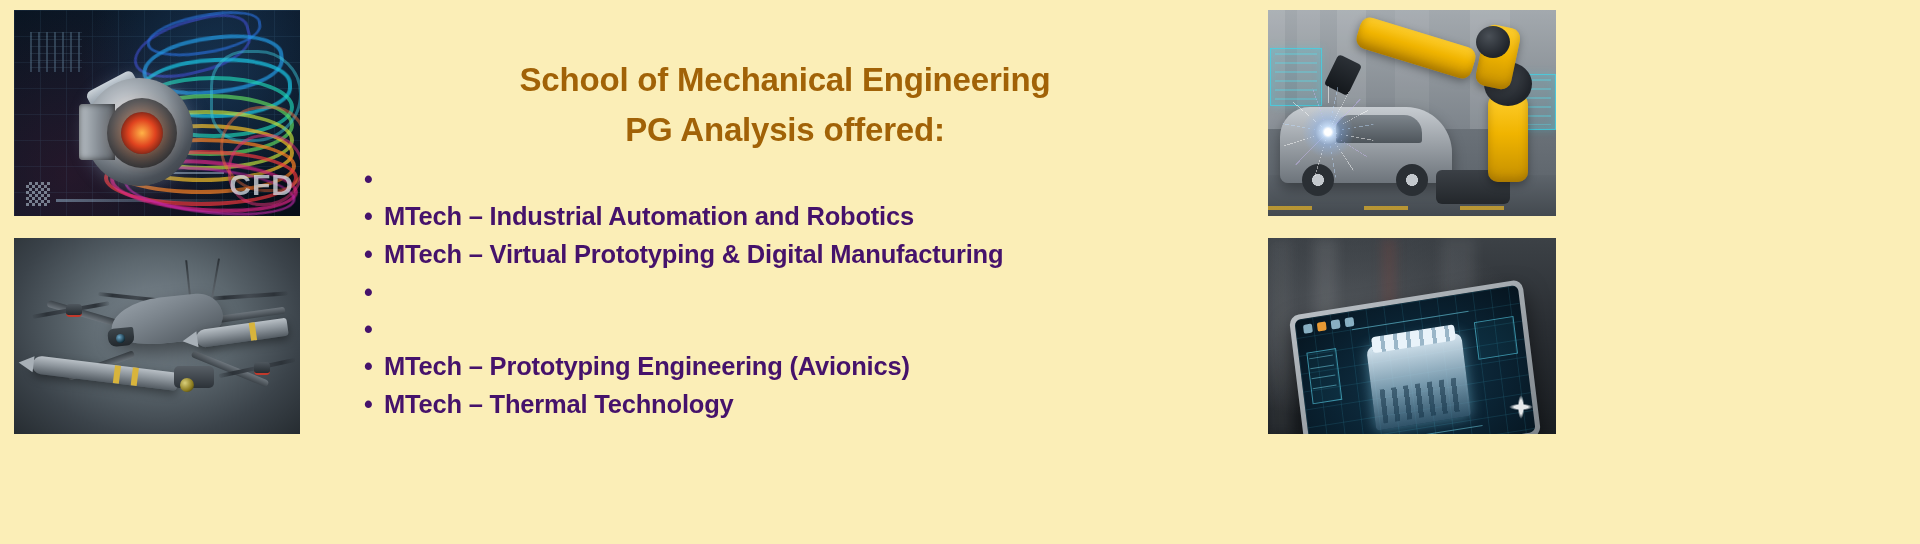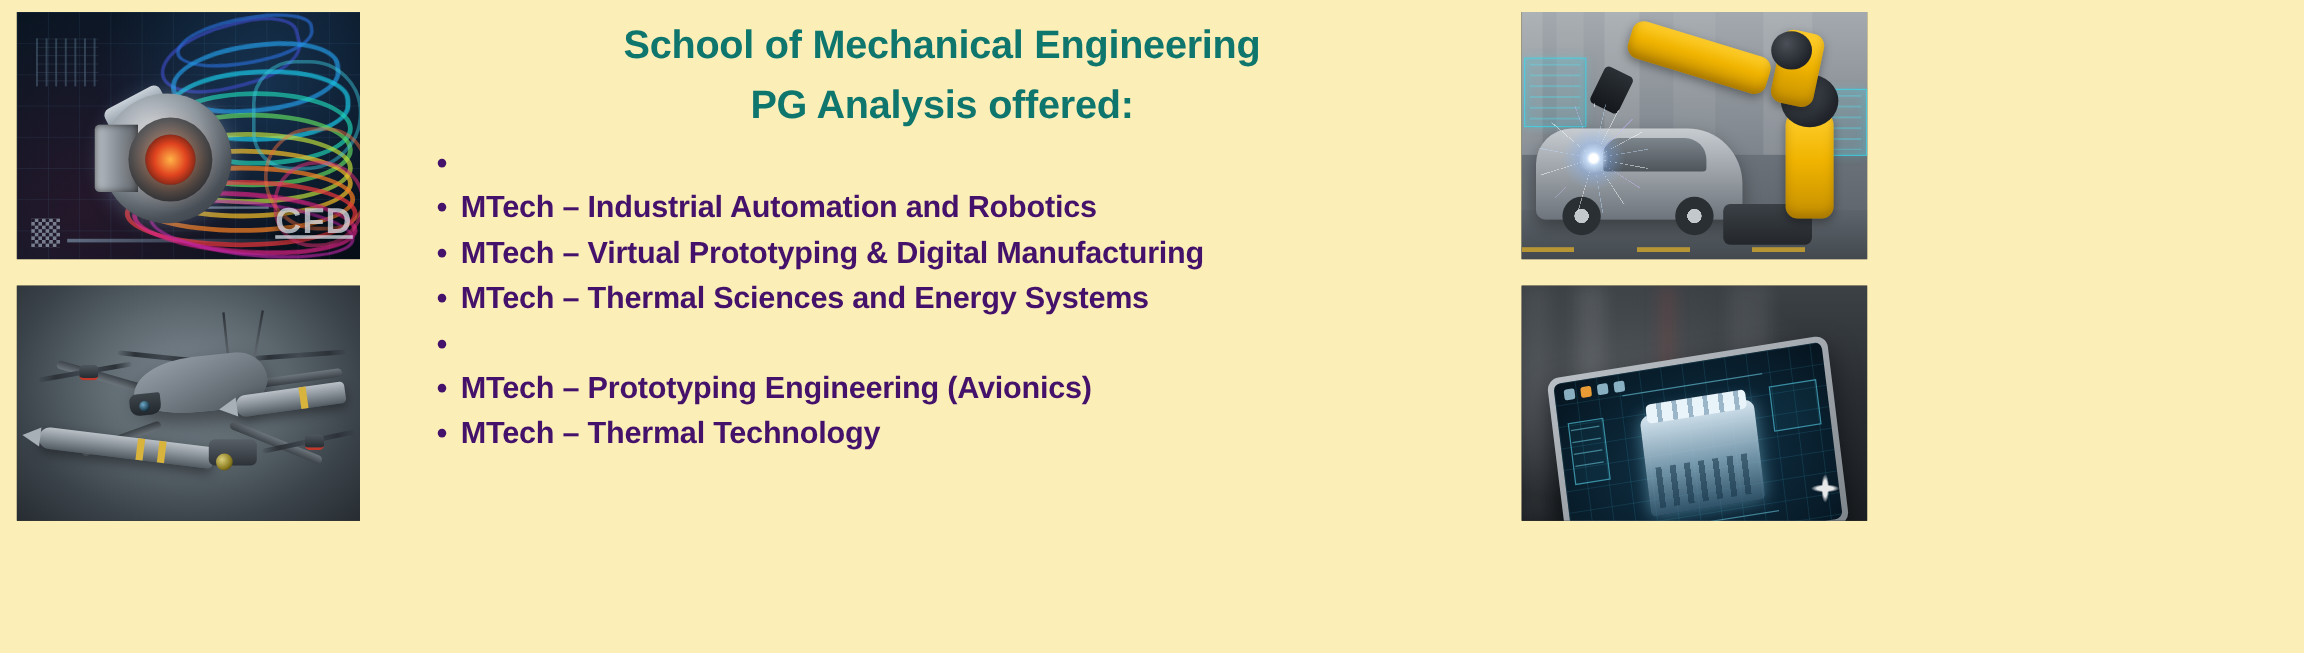--- a/index.html
+++ b/index.html
@@ -76,21 +76,20 @@
     border-radius:50%;
     filter:blur(.3px);
     opacity:.92;
   }
   .cfd-label {
     position:absolute; right:6px; bottom:14px;
     font-size:30px; font-weight:bold; letter-spacing:1px;
     color:rgba(225,232,240,.72);
     font-family:"Liberation Sans", sans-serif;
     text-shadow:0 0 6px rgba(0,0,0,.6);
-    text-decoration:underline;
   }
   .hud-block {
     position:absolute; left:16px; top:22px; width:52px; height:40px;
     opacity:.35;
     background:
       linear-gradient(90deg, rgba(150,200,230,.7) 2px, transparent 2px) 0 0/8px 100%,
       linear-gradient(rgba(150,200,230,.35) 1px, transparent 1px) 0 0/100% 7px;
   }
   .hud-qr {
     position:absolute; left:12px; bottom:10px; width:24px; height:24px;
@@ -364,25 +363,26 @@
     opacity:.9;
   }
 
   
   .content {
     position:absolute;
     left:320px; top:12px; width:930px;
   }
   .title {
     text-align:center;
-    color:#0f766e;
+    color:#a16207;
     font-weight:bold;
     font-size:33px;
     line-height:1.52;
     letter-spacing:-.2px;
+    margin-top:43px;
   }
   .course-list {
     list-style:none;
     margin:6px 0 0 44px;
   }
   .course-list li {
     display:flex;
     align-items:flex-start;
     color:#45126b;
     font-weight:bold;
@@ -553,21 +553,20 @@
       <li>
         <span class="bullet">•</span>
         <span>MTech – Industrial Automation and Robotics</span>
       </li>
       <li>
         <span class="bullet">•</span>
         <span>MTech – Virtual Prototyping &amp; Digital Manufacturing</span>
       </li>
       <li>
         <span class="bullet">•</span>
-        <span>MTech – Thermal Sciences and Energy Systems</span>
       </li>
       <li>
         <span class="bullet">•</span>
       </li>
       <li>
         <span class="bullet">•</span>
         <span>MTech – Prototyping Engineering (Avionics)</span>
       </li>
       <li>
         <span class="bullet">•</span>

